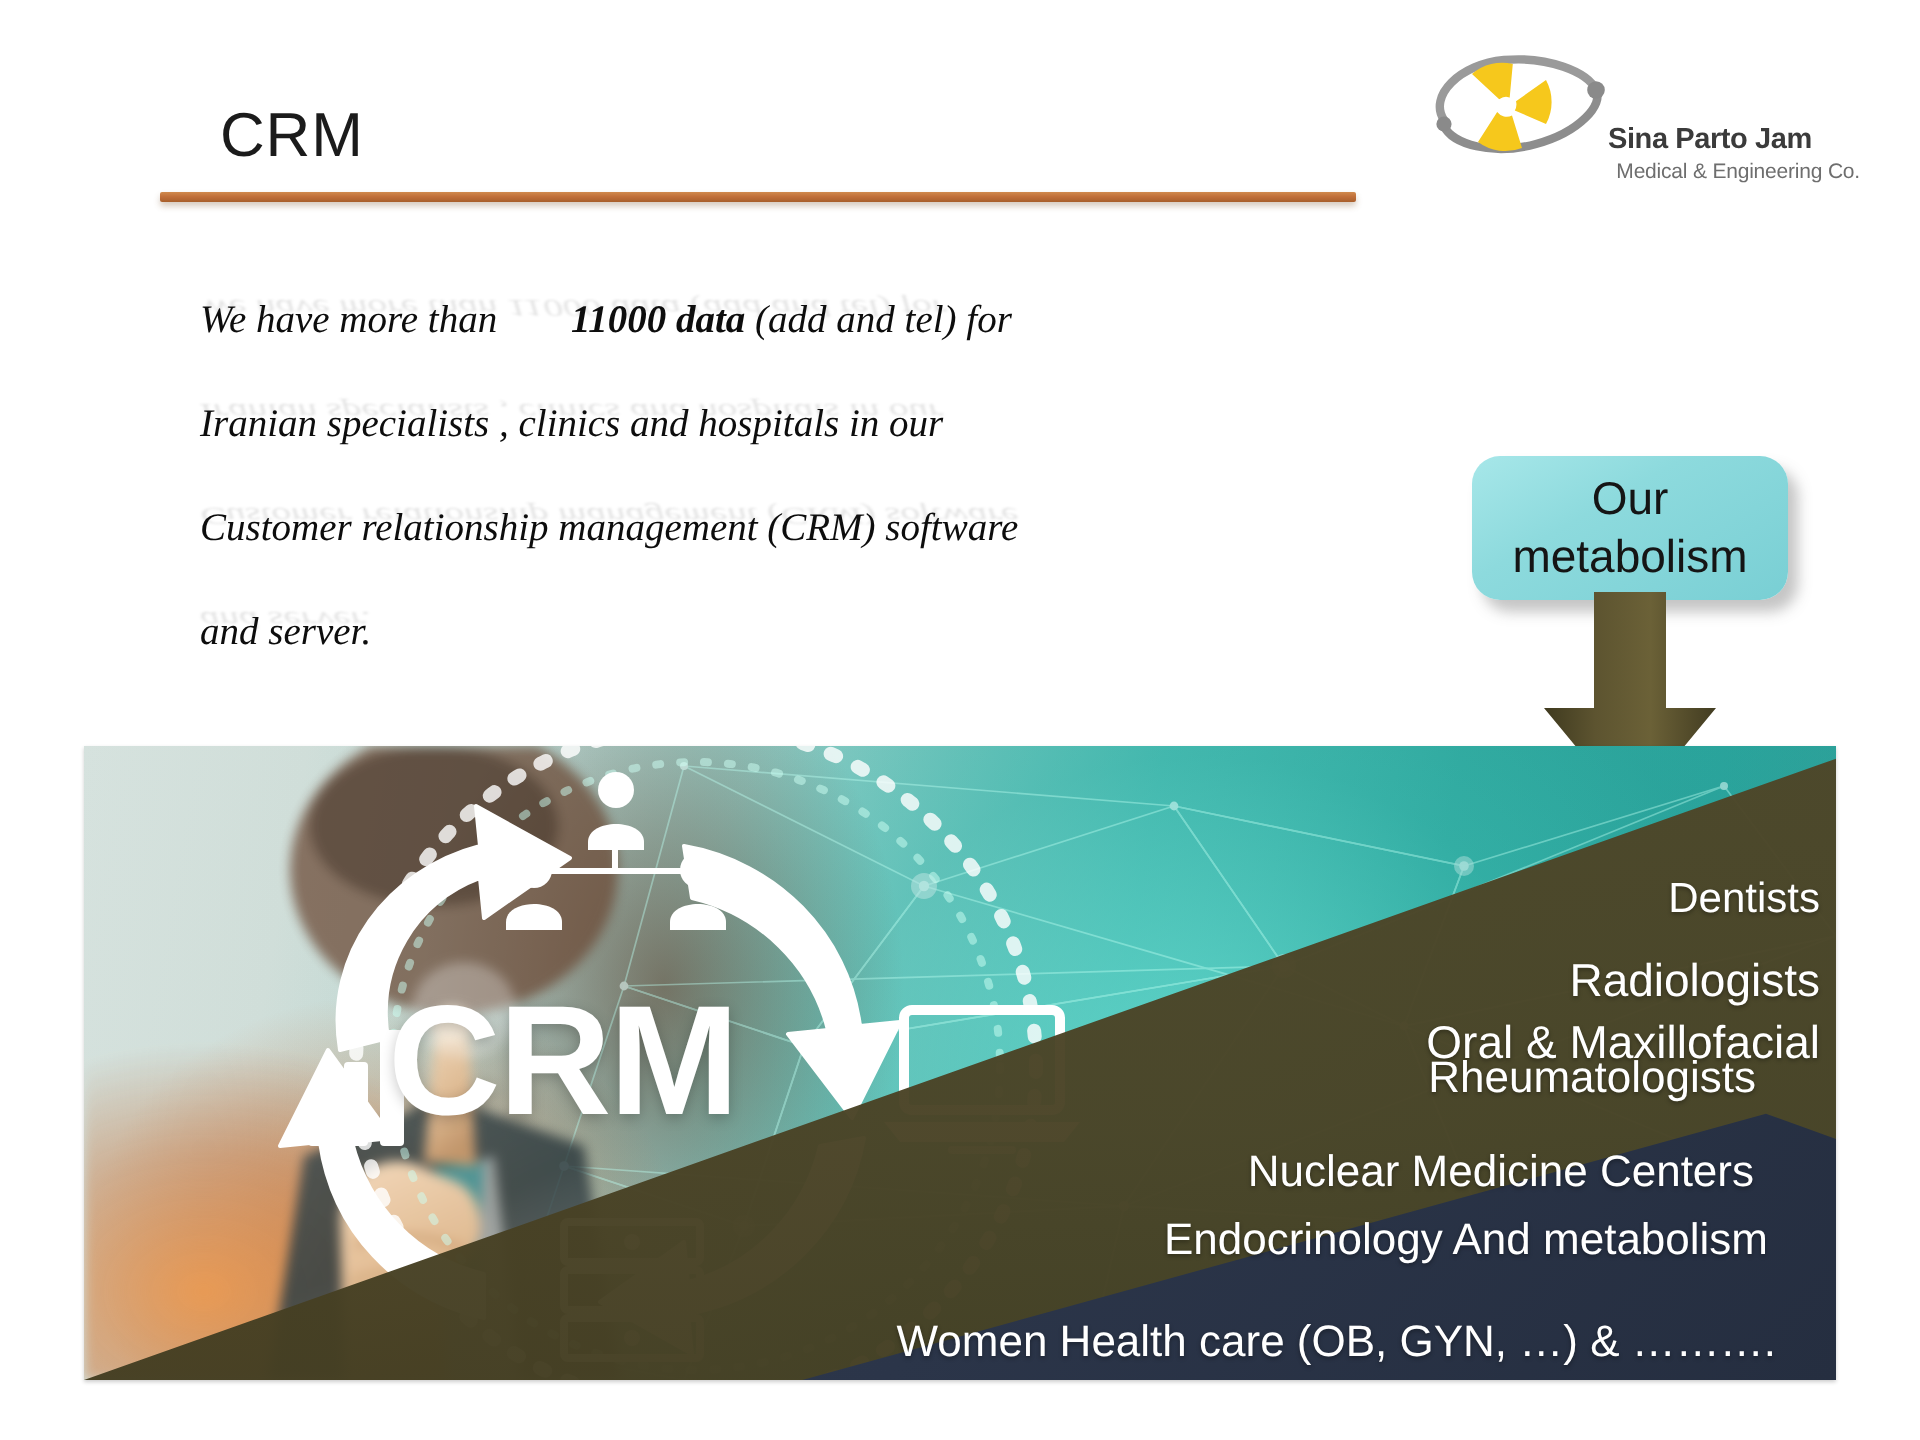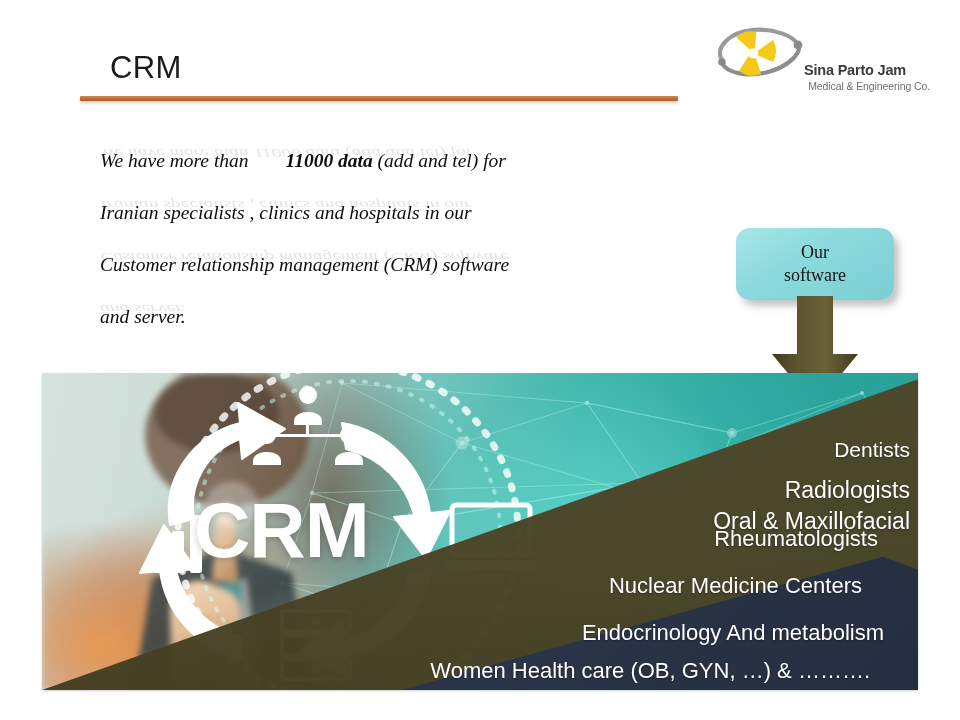--- a/index.html
+++ b/index.html
@@ -120,22 +120,22 @@
     width: 158px; height: 72px;
     border-radius: 14px;
     background: linear-gradient(150deg, #a7e7e9 0%, #8ddadd 38%, #79cfd4 100%);
     box-shadow: 5px 6px 7px rgba(90,90,90,0.35);
     display: flex;
     align-items: center;
     justify-content: center;
     text-align: center;
   }
   #callout-label {
-    font-family: Liberation Serif, serif;
-    font-size: 18px;
+    font-family: Liberation Sans, sans-serif;
+    font-size: 23px;
     color: #151515;
     line-height: 1.28;
   }
 
   
   #down-arrow {
     position: absolute;
     left: 766px; top: 296px;
     width: 98px; height: 114px;
   }
@@ -227,23 +227,23 @@
     font-family: "Liberation Sans", sans-serif;
     color: #ffffff;
     white-space: nowrap;
     text-shadow: 0 1px 2px rgba(0,0,0,0.35);
     pointer-events: auto;
   }
   .seg-0 { top: 65px;  font-size: 21px; }
   .seg-1 { top: 104px; font-size: 23px; }
   .seg-2 { top: 135px; font-size: 23px; }
   .seg-3 { top: 153px; font-size: 22px; right: 40px; }
-  .seg-4 { top: 200px; font-size: 22px; right: 56px; }
-  .seg-5 { top: 247px; font-size: 22px; right: 34px; }
-  .seg-6 { top: 285px; font-size: 22px; right: 48px; }
+  .seg-4 { top: 200px; font-size: 22px; right: 41px; }
+  .seg-5 { top: 234px; font-size: 22px; right: 34px; }
+  .seg-6 { top: 285px; font-size: 22px; right: 30px; }
 </style>
 </head>
 <body>
 
 <div id="slide">
 
   <div id="title-block">
     <div id="page-title">CRM</div>
     <div id="title-rule"></div>
   </div>
@@ -287,21 +287,21 @@
     <div class="body-line">
       <span>and server.</span>
       <span class="ghost">and server.</span>
     </div>
 
   </div>
 
   <div id="callout">
     <div id="callout-label">
       <span>Our</span><br>
-      <span>software</span>
+      <span>metabolism</span>
     </div>
   </div>
 
   <svg id="down-arrow" viewBox="0 0 98 114">
     <defs>
       <linearGradient id="arrGrad" x1="0" y1="0" x2="1" y2="0">
         <stop offset="0%" stop-color="#3f3a1f"></stop>
         <stop offset="30%" stop-color="#5d5430"></stop>
         <stop offset="62%" stop-color="#6b6137"></stop>
         <stop offset="100%" stop-color="#423c21"></stop>

